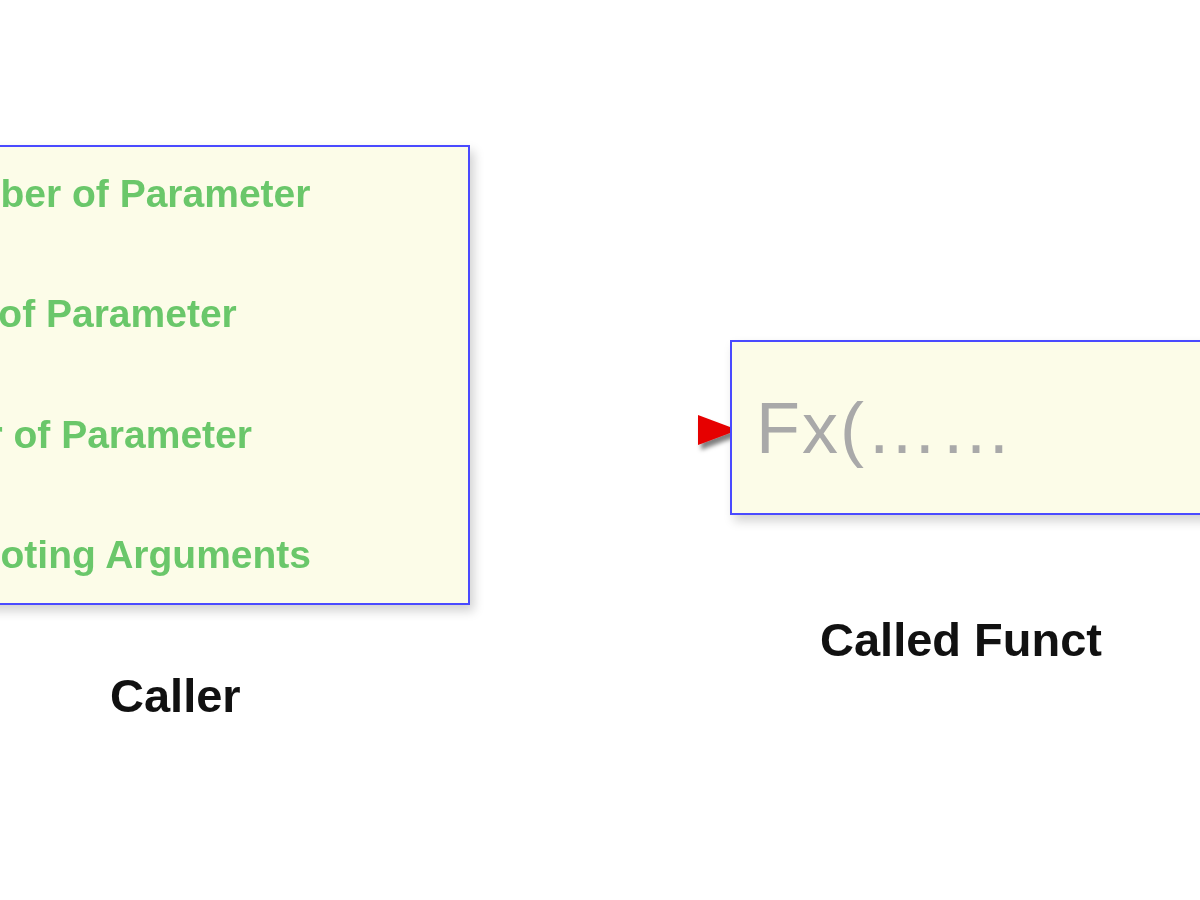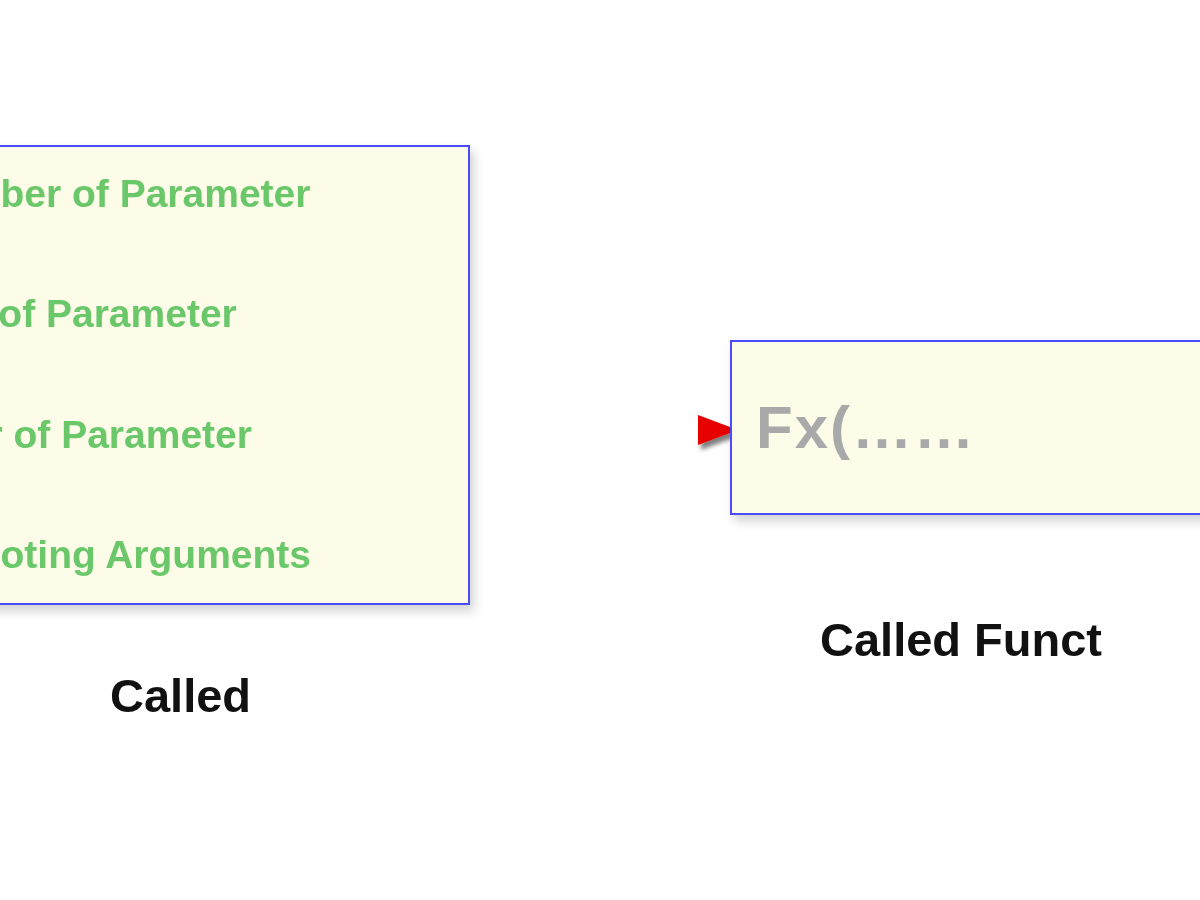--- a/index.html
+++ b/index.html
@@ -45,22 +45,22 @@
     left: 730px;
     top: 340px;
     width: 600px;
     height: 175px;
     display: flex;
     align-items: center;
     padding-left: 24px;
   }
   .fx-text {
     color: #a9a9a9;
-    font-size: 60px;
-    font-weight: 700;
+    font-size: 72px;
+    font-weight: 400;
     letter-spacing: 2px;
     white-space: nowrap;
   }
   .label {
     position: absolute;
     color: #111;
     font-size: 47px;
     font-weight: 700;
   }
   .caller-label {
@@ -99,16 +99,16 @@
       </filter>
     </defs>
     <line x1="0" y1="35" x2="228" y2="35" stroke="#e60000" stroke-width="5" filter="url(#sh)"></line>
     <polygon points="228,20 268,35 228,50" fill="#e60000" filter="url(#sh)"></polygon>
   </svg>
 
   <div class="box called-box">
     <span class="fx-text">Fx(……</span>
   </div>
 
-  <div class="label caller-label">Called</div>
+  <div class="label caller-label">Caller</div>
   <div class="label called-label">Called Funct</div>
 
 </div>
 
 </body></html>

